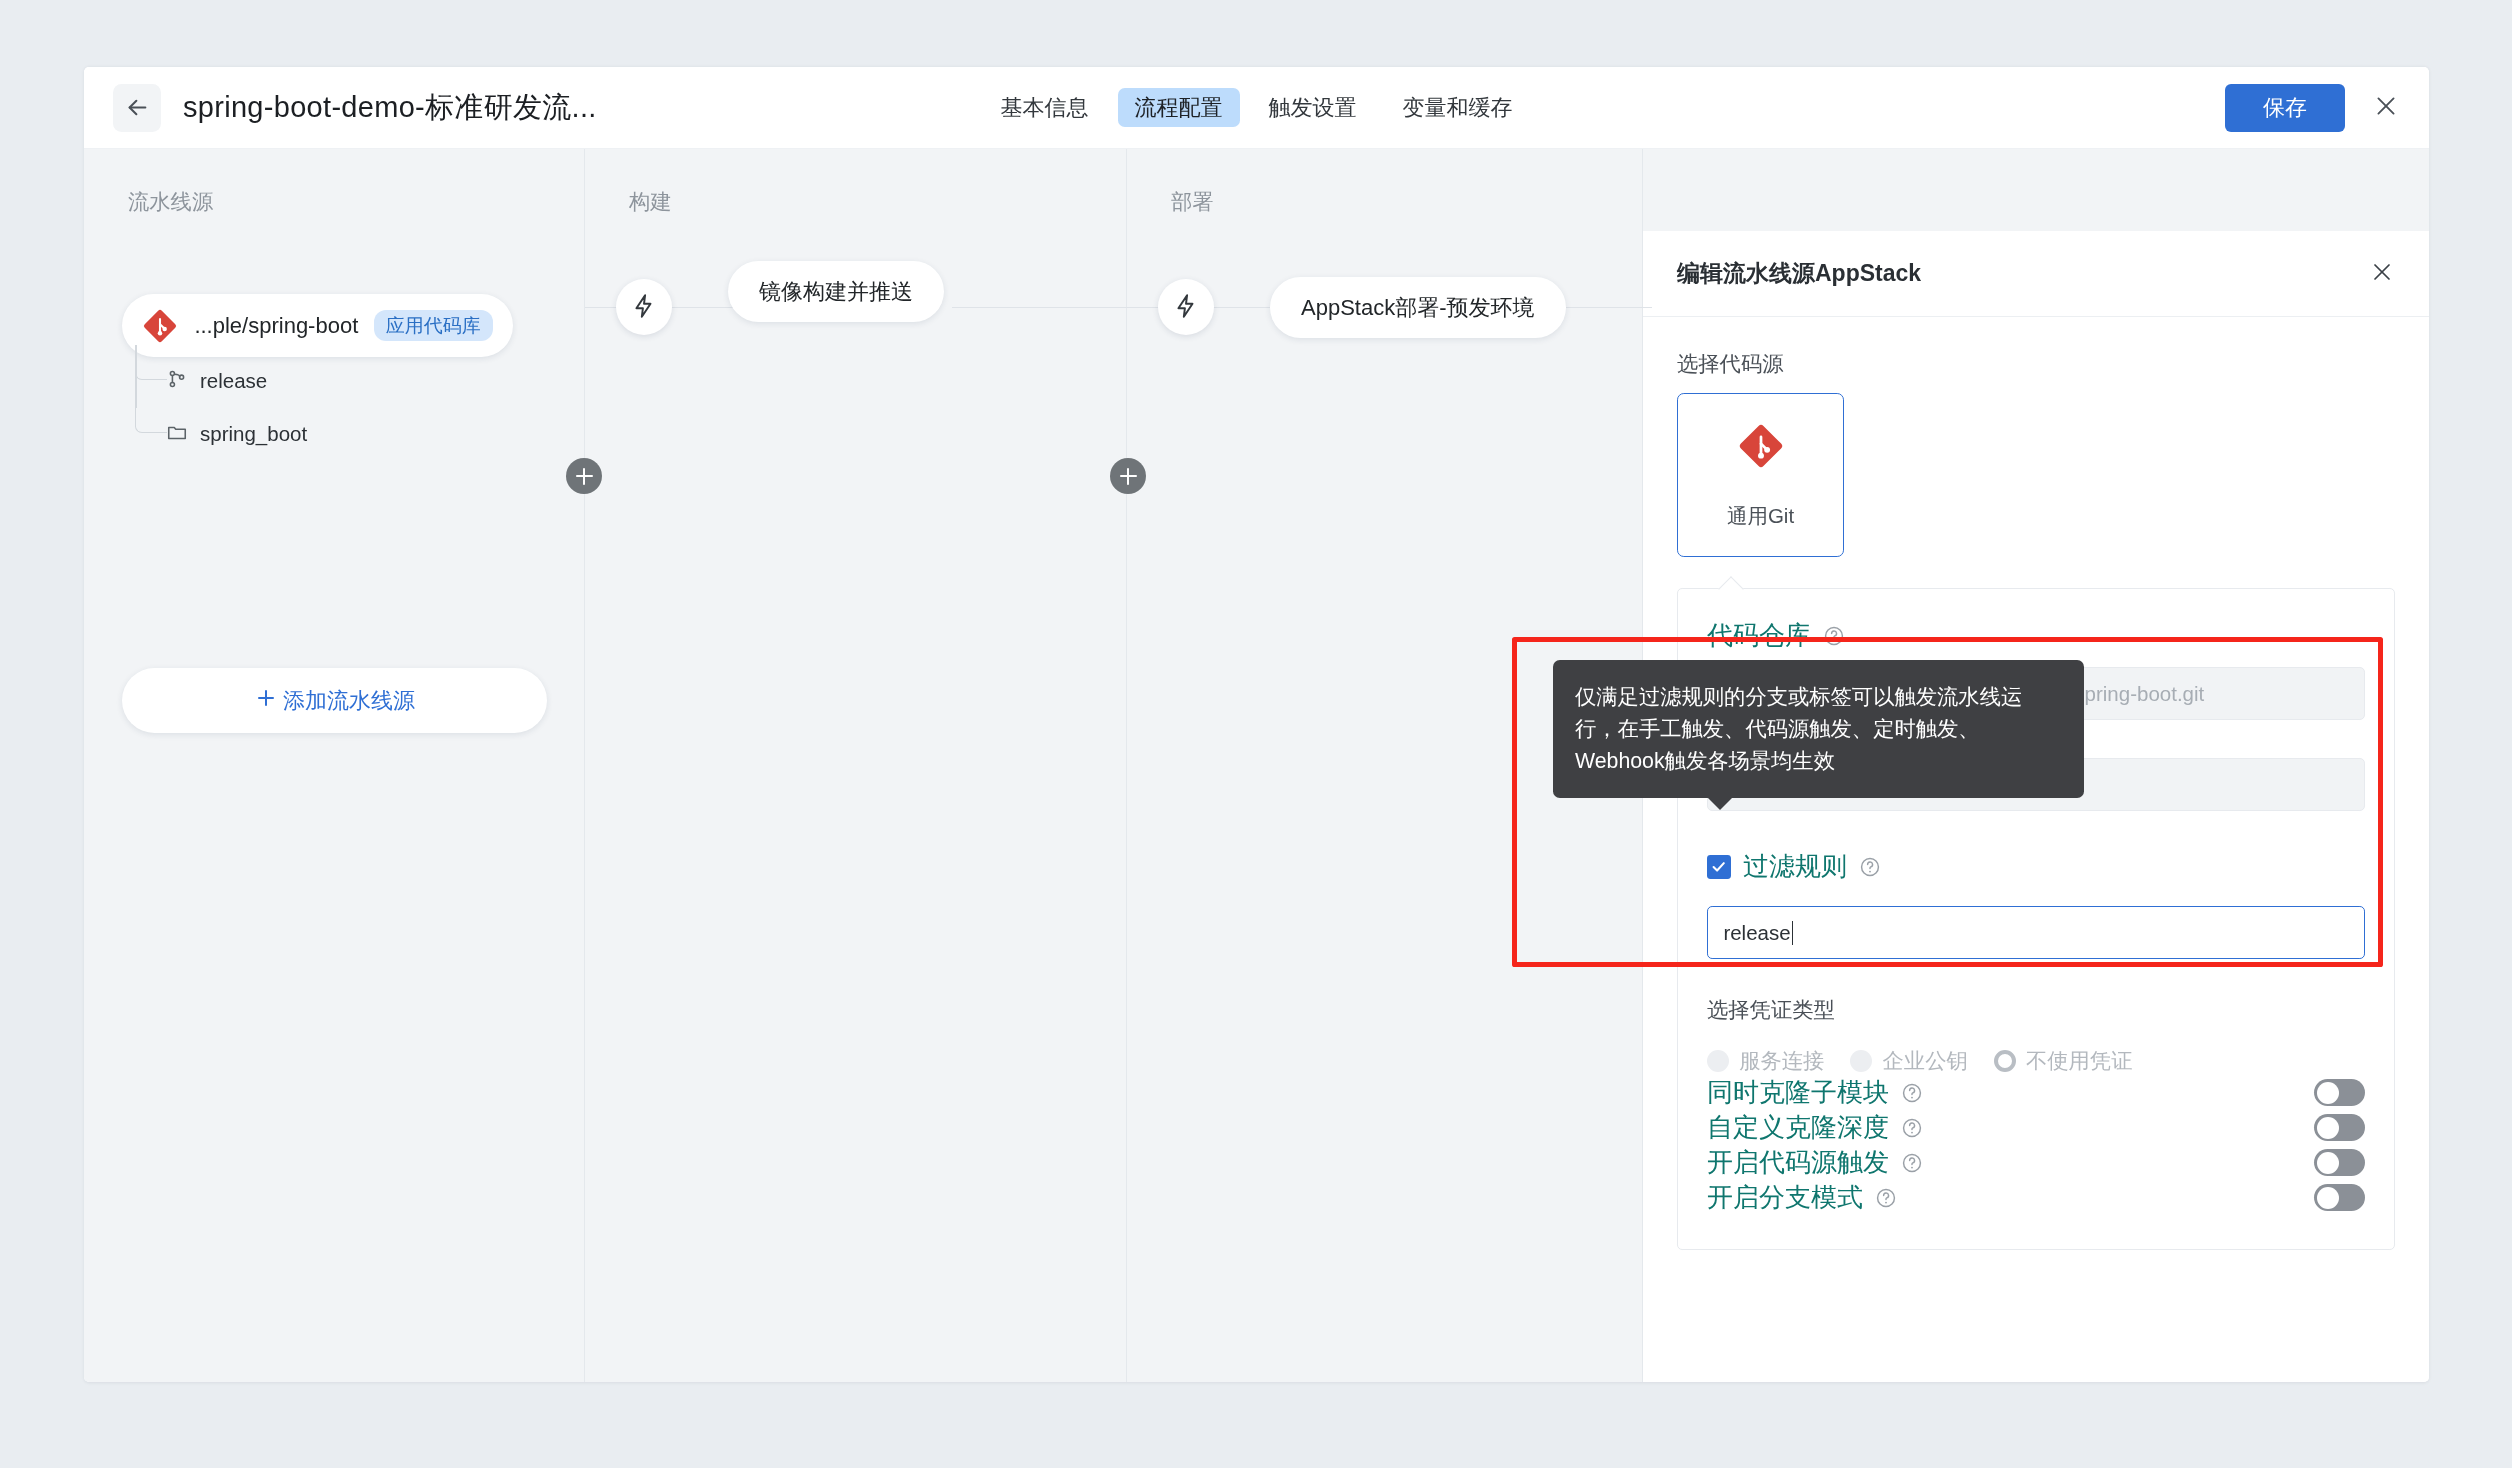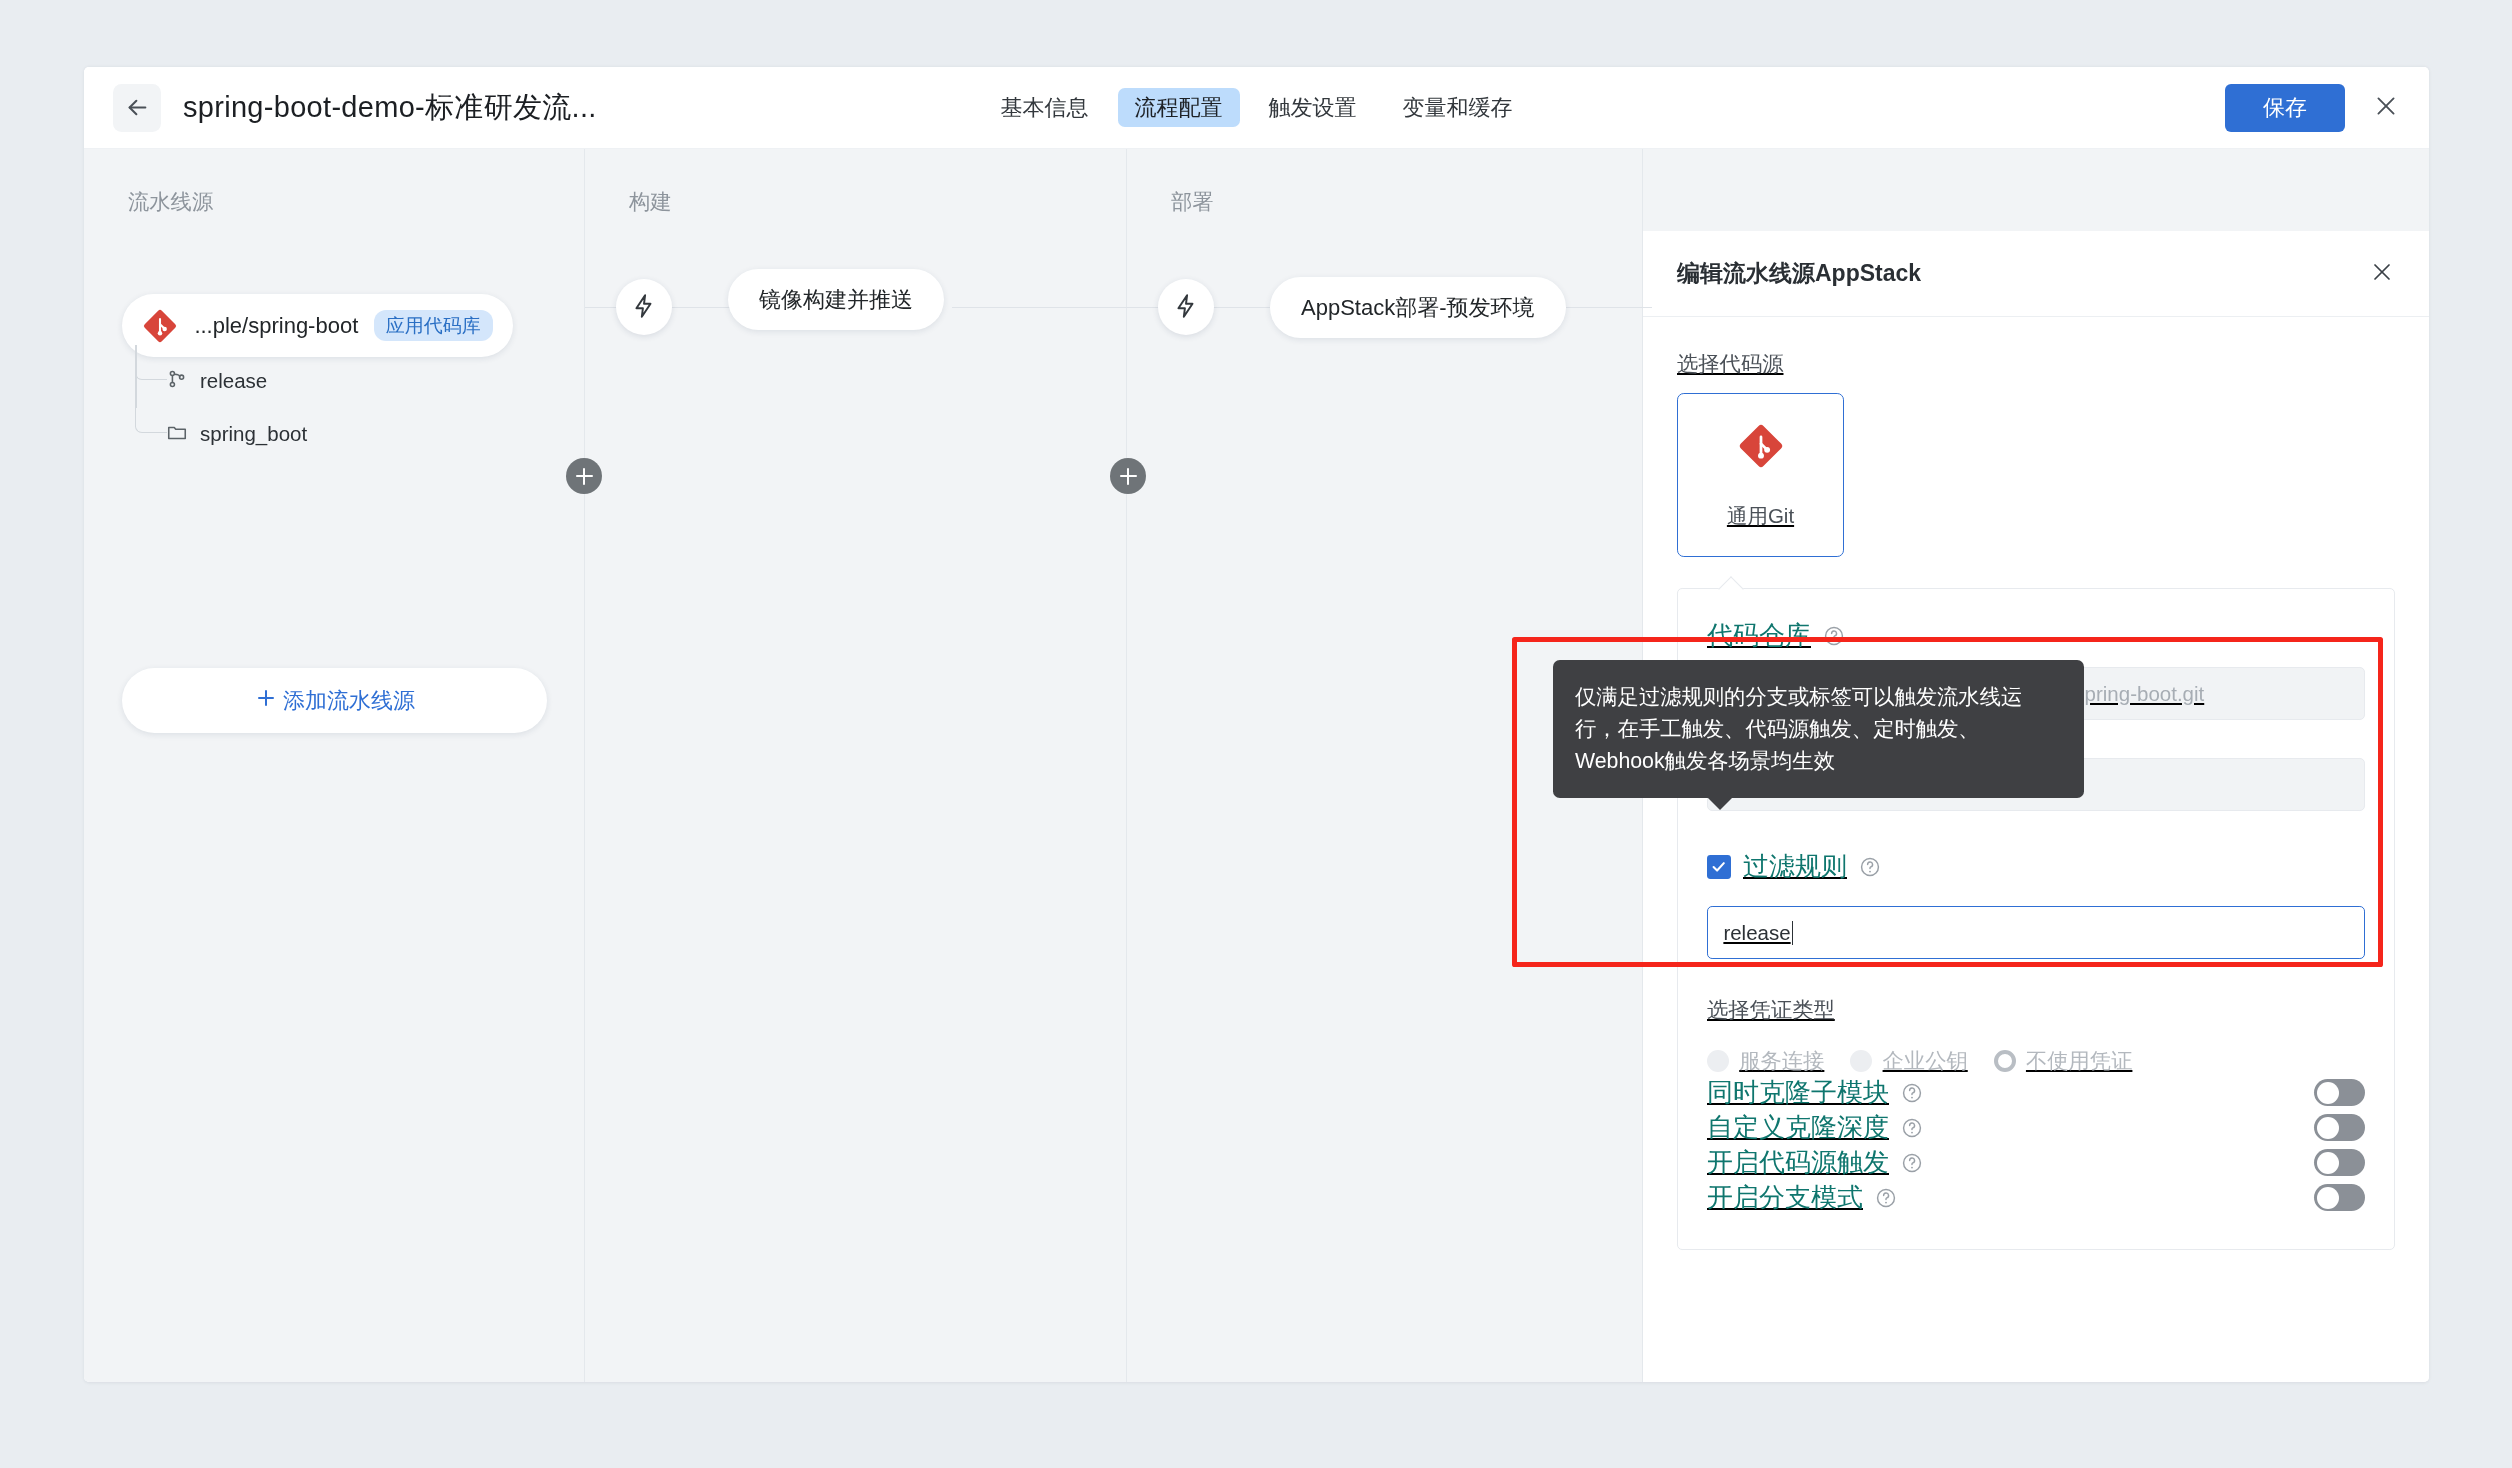--- a/index.html
+++ b/index.html
@@ -111,21 +111,21 @@
   .panel{
     position:absolute;right:0;top:82px;width:787px;bottom:0;background:#fff;
     border-left:0.9px solid #e4e8ec;box-sizing:border-box;
   }
   .panel-hdr{
     height:86px;display:flex;align-items:center;justify-content:space-between;
     padding:0 32px 0 34px;border-bottom:0.9px solid #eceff2;box-sizing:border-box;gap:36px;
   }
   .panel-title{font-size:23px;color:#2a2f34;font-weight:bold;white-space:nowrap;}
   .panel-close{cursor:pointer;width:31px;height:31px;display:flex;align-items:center;justify-content:center;}
-  .panel-body{padding:32px 34px 0 34px;text-decoration:underline;}
+  .panel-body{padding:32px 34px 0 34px;}
   .field-label{font-size:21.3px;color:#4a5057;margin-bottom:15.4px;white-space:nowrap;}
   .src-card{
     width:167px;height:164px;border:1.7px solid #2f6fd4;border-radius:6.8px;background:#fff;
     display:flex;flex-direction:column;align-items:center;justify-content:center;gap:28px;cursor:pointer;
     box-sizing:border-box;
   }
   .src-card-name{font-size:20.5px;color:#4a5057;}
 
   .sub-box{
     position:relative;margin-top:31px;border:0.9px solid #e7eaee;border-radius:5.1px;
@@ -281,21 +281,21 @@
       <div class="stage-title">构建</div>
       <div class="conn" style="left:0px;top:158px;width:145px;"></div>
       <div class="lightning" style="left:31px;top:130px;">
         <span>
           <svg width="26" height="26" viewBox="0 0 24 24" fill="none" stroke="#33383d" stroke-width="1.8" stroke-linejoin="round">
             <polygon points="13 2 5 14 11 14 10 22 18 10 12 10"></polygon>
           </svg>
         </span>
       </div>
       <div class="conn" style="left:85px;top:158px;width:94px;"></div>
-      <div class="task-pill" style="left:143px;top:120px;">镜像构建并推送</div>
+      <div class="task-pill" style="left:143px;top:112px;">镜像构建并推送</div>
       <div class="conn" style="left:367px;top:158px;width:179px;"></div>
     </div>
 
     <div class="stage-col col-deploy">
       <div class="stage-title">部署</div>
       <div class="conn" style="left:0px;top:158px;width:137px;"></div>
       <div class="lightning" style="left:31px;top:130px;">
         <span>
           <svg width="26" height="26" viewBox="0 0 24 24" fill="none" stroke="#33383d" stroke-width="1.8" stroke-linejoin="round">
             <polygon points="13 2 5 14 11 14 10 22 18 10 12 10"></polygon>

